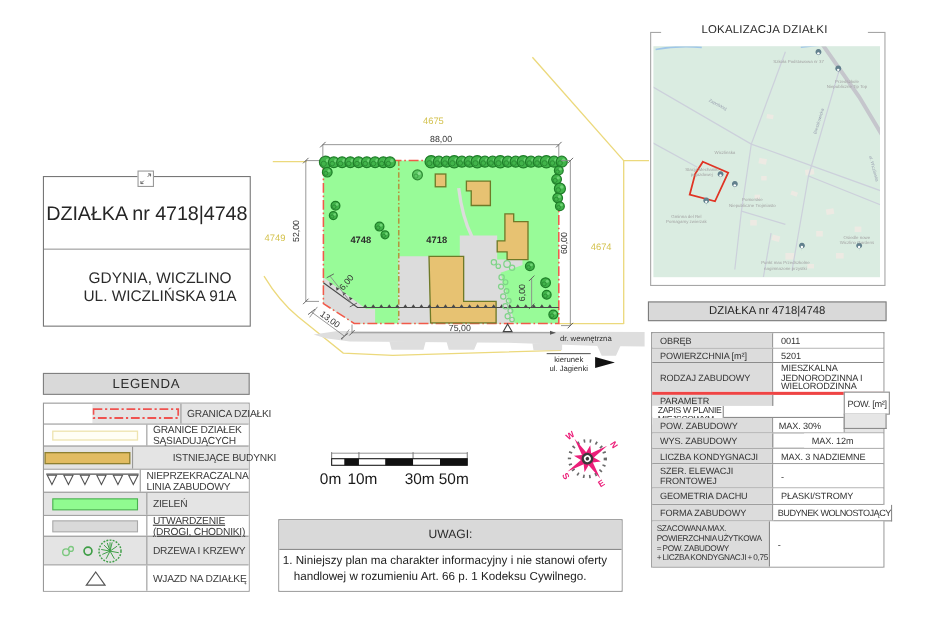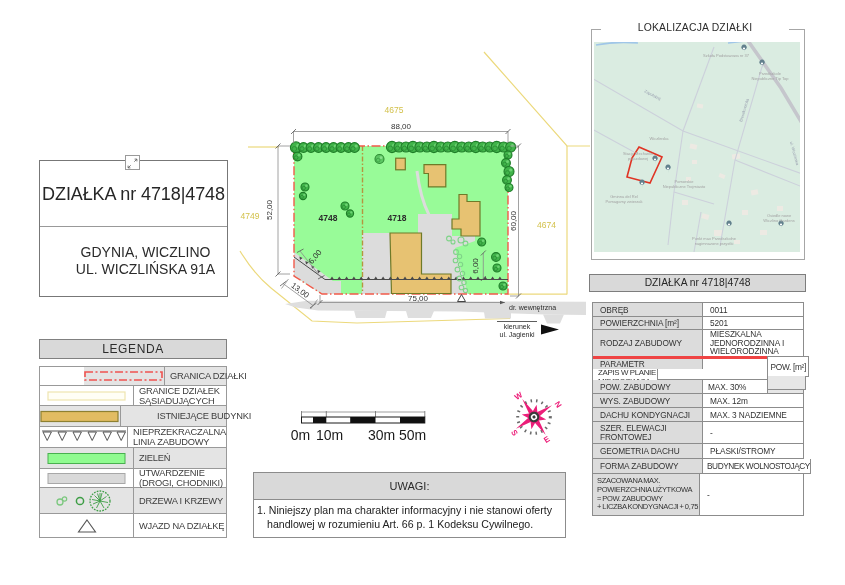--- a/index.html
+++ b/index.html
@@ -370,21 +370,21 @@
     </div>
     <div style="flex:1;display:flex;align-items:center;padding-left:5px;">ZIELEŃ</div>
   </div>
 
   <div style="display:flex;height:18px;background:#fff;border-top:1px solid #999;">
     <div style="width:93px;border-right:1px solid #999;display:flex;align-items:center;justify-content:center;">
       <svg width="80" height="13" viewBox="0 0 80 13">
           <rect x="1" y="1.5" width="77" height="10" fill="#d9d9d9" stroke="#a8a8a8" stroke-width="1"></rect>
         </svg>
     </div>
-    <div style="flex:1;display:flex;align-items:center;padding-left:5px;line-height:10px;">UTWARDZENIE<br>(DROGI, CHODNIKI)</div>
+    <div style="flex:1;display:flex;align-items:center;padding-left:5px;line-height:10px;text-decoration:underline;">UTWARDZENIE<br>(DROGI, CHODNIKI)</div>
   </div>
 
   <div style="display:flex;height:25px;background:#e4e4e4;border-top:1px solid #999;">
     <div style="width:93px;border-right:1px solid #999;display:flex;align-items:center;justify-content:center;">
       <svg width="80" height="24" viewBox="0 0 80 24">
         <circle cx="13" cy="13" r="3" fill="none" stroke="#7cc87f" stroke-width="1.3"></circle>
         <circle cx="17.5" cy="10" r="2.2" fill="none" stroke="#7cc87f" stroke-width="1.2"></circle>
         <circle cx="33" cy="12" r="3.6" fill="none" stroke="#3e9e46" stroke-width="1.5"></circle>
         <circle cx="53" cy="12" r="10" fill="none" stroke="#3e9e46" stroke-width="1.3" stroke-dasharray="1.7 1.2"></circle>
         <path d="M53,12 l0,-8 M53,12 l6.5,-4.5 M53,12 l8,1.5 M53,12 l4,7 M53,12 l-3.5,7 M53,12 l-8,-1.5 M53,12 l-5.5,-5.5 M53,12 l-7,3 M53,12 l2,-8 M53,12 l-2.5,-7.5" stroke="#3e9e46" stroke-width="0.9" fill="none"></path>
@@ -526,25 +526,25 @@
   </div>
 
   <div style="display:flex;height:13px;border-top:1px solid #8c8c8c;">
     <div style="width:102px;flex-shrink:0;background:#dcdcdc;border-right:1px solid #8c8c8c;padding:0 0 0 7px;display:flex;align-items:center;">POW. ZABUDOWY</div>
     <div style="width:59px;flex-shrink:0;background:#fff;border-right:1px solid #8c8c8c;padding:0 0 0 5px;display:flex;align-items:center;">MAX. 30%</div>
     <div style="flex:1;background:#e6e6e6;"></div>
   </div>
 
   <div style="display:flex;height:13px;border-top:1px solid #8c8c8c;">
     <div style="width:102px;flex-shrink:0;background:#dcdcdc;border-right:1px solid #8c8c8c;padding:0 0 0 7px;display:flex;align-items:center;">WYS. ZABUDOWY</div>
-    <div style="flex:1;background:#fff;padding:0 0 0 7px;display:flex;align-items:center;">MAX. 12m</div>
+    <div style="flex:1;background:#fff;padding:0 0 0 7px;display:flex;align-items:center;margin-left:28px;">MAX. 12m</div>
   </div>
 
   <div style="display:flex;height:13px;border-top:1px solid #8c8c8c;">
-    <div style="width:102px;flex-shrink:0;background:#dcdcdc;border-right:1px solid #8c8c8c;padding:0 0 0 7px;display:flex;align-items:center;">DACHU KONDYGNACJI</div>
+    <div style="width:102px;flex-shrink:0;background:#dcdcdc;border-right:1px solid #8c8c8c;padding:0 0 0 7px;display:flex;align-items:center;">LICZBA KONDYGNACJI</div>
     <div style="flex:1;background:#fff;padding:0 0 0 7px;display:flex;align-items:center;">MAX. 3 NADZIEMNE</div>
   </div>
 
   <div style="display:flex;height:21px;border-top:1px solid #8c8c8c;">
     <div style="width:102px;flex-shrink:0;background:#dcdcdc;border-right:1px solid #8c8c8c;padding:0 0 0 7px;display:flex;align-items:center;line-height:8.6px;">SZER. ELEWACJI<br>FRONTOWEJ</div>
     <div style="flex:1;background:#fff;padding:0 0 0 7px;display:flex;align-items:center;">-</div>
   </div>
 
   <div style="display:flex;height:14px;border-top:1px solid #8c8c8c;">
     <div style="width:102px;flex-shrink:0;background:#dcdcdc;border-right:1px solid #8c8c8c;padding:0 0 0 7px;display:flex;align-items:center;">GEOMETRIA DACHU</div>

